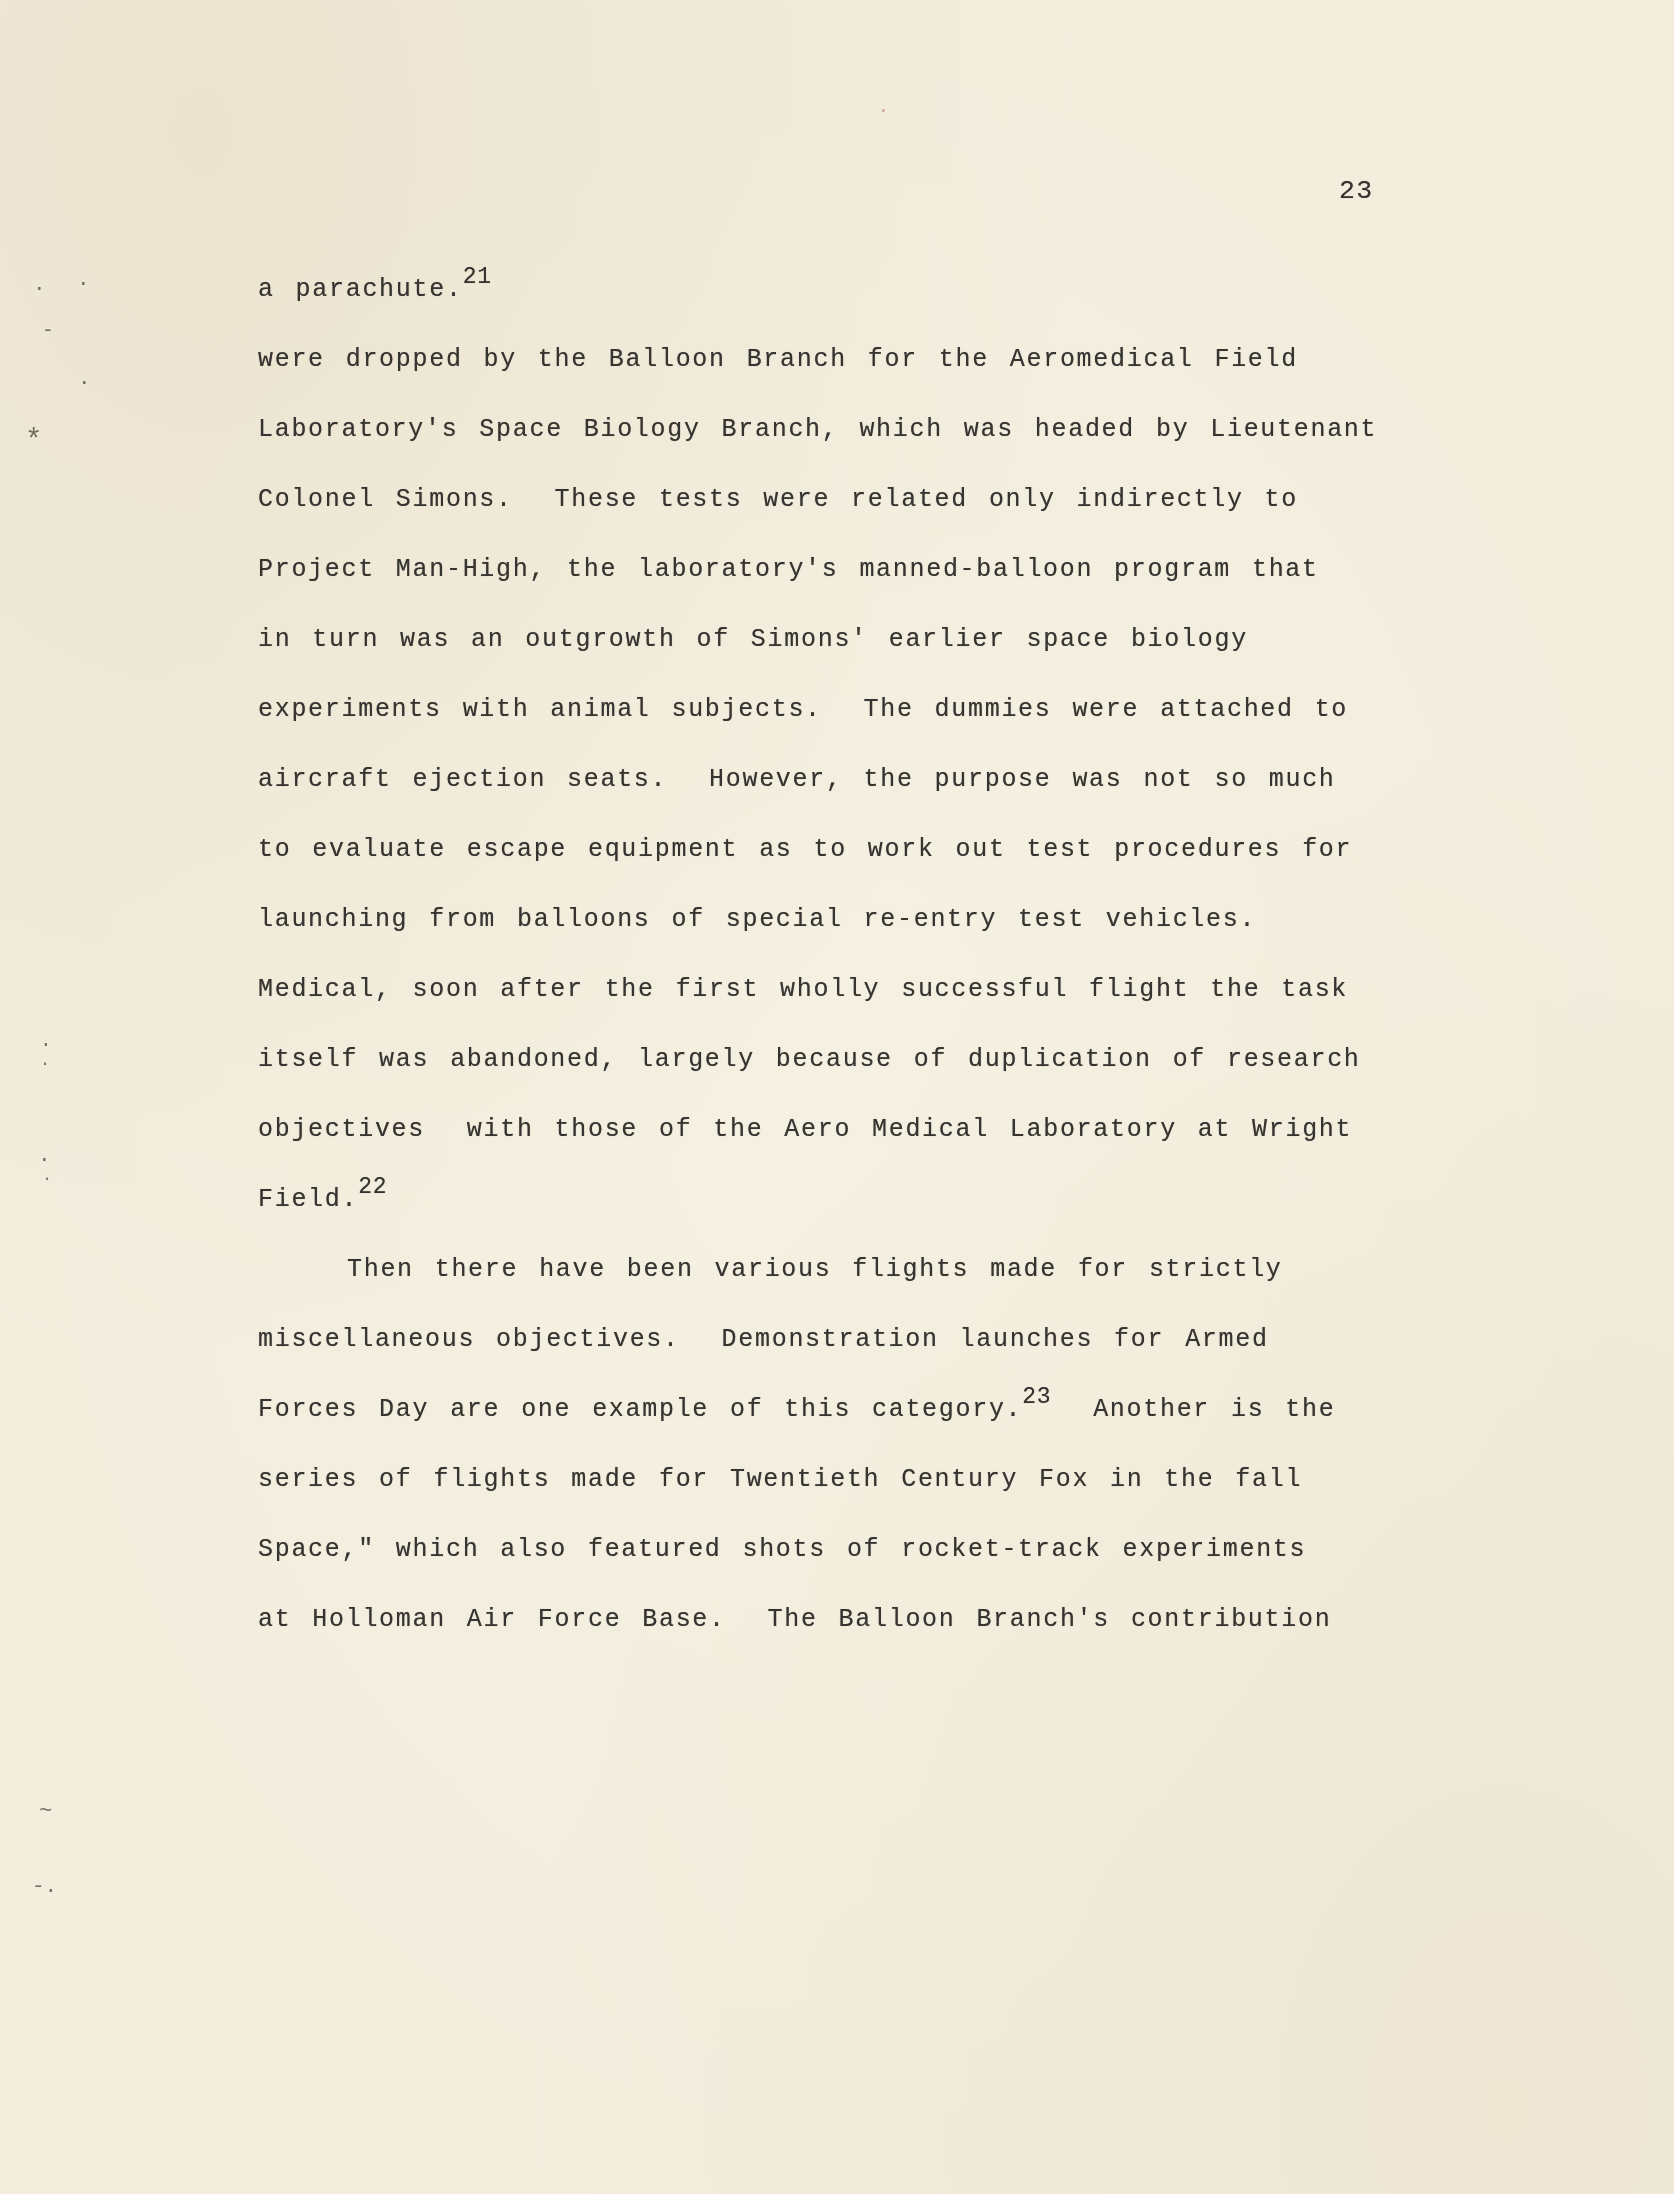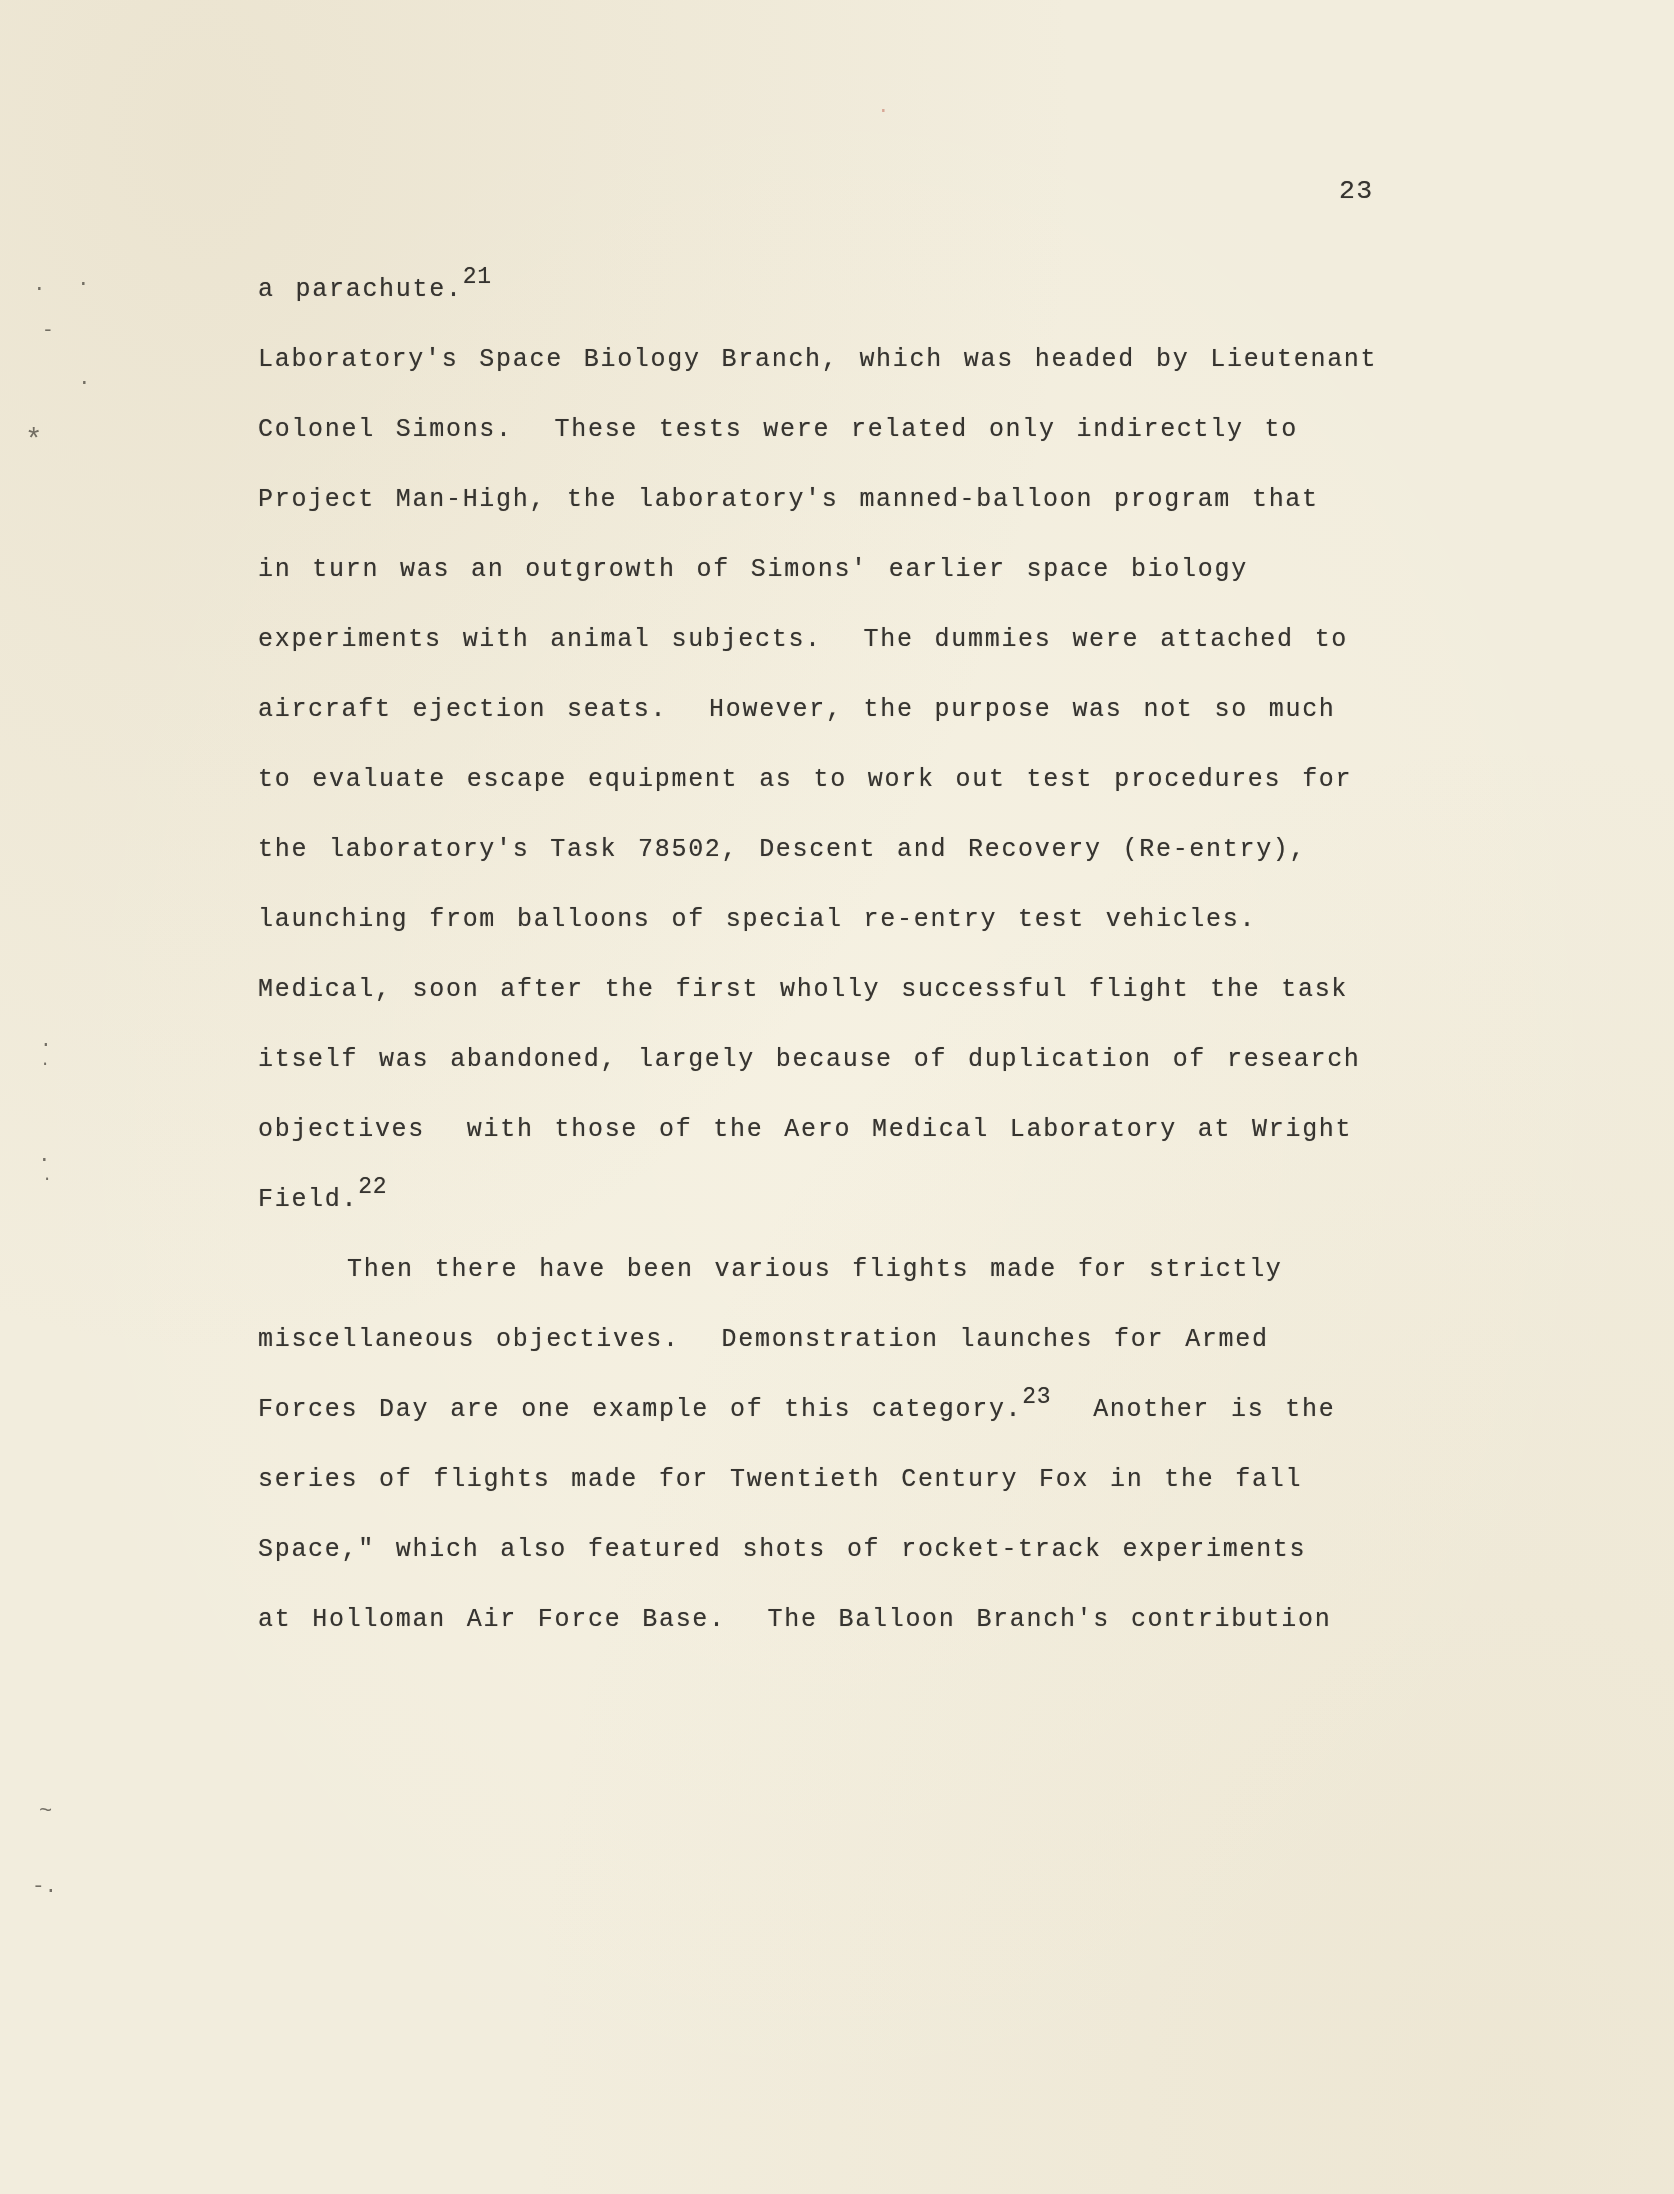--- a/index.html
+++ b/index.html
@@ -61,28 +61,28 @@
     pointer-events: none;
   }
 </style>
 </head>
 <body>
 
 <div class="page-number">23</div>
 
 <div class="text-block">
     <div class="line"><span>a parachute.</span><span class="sup">21</span></div>
+    <div class="line"><span>were dropped by the Balloon Branch for the Aeromedical Field</span></div>
     <div class="line"><span>Laboratory's Space Biology Branch, which was headed by Lieutenant</span></div>
     <div class="line"><span>Colonel Simons.  These tests were related only indirectly to</span></div>
     <div class="line"><span>Project Man-High, the laboratory's manned-balloon program that</span></div>
     <div class="line"><span>in turn was an outgrowth of Simons' earlier space biology</span></div>
     <div class="line"><span>experiments with animal subjects.  The dummies were attached to</span></div>
     <div class="line"><span>aircraft ejection seats.  However, the purpose was not so much</span></div>
     <div class="line"><span>to evaluate escape equipment as to work out test procedures for</span></div>
-    <div class="line"><span>the laboratory's Task 78502, Descent and Recovery (Re-entry),</span></div>
     <div class="line"><span>launching from balloons of special re-entry test vehicles.</span></div>
     <div class="line"><span>Medical, soon after the first wholly successful flight the task</span></div>
     <div class="line"><span>itself was abandoned, largely because of duplication of research</span></div>
     <div class="line"><span>objectives  with those of the Aero Medical Laboratory at Wright</span></div>
     <div class="line"><span>Field.</span><span class="sup">22</span></div>
     <div class="line indent"><span>Then there have been various flights made for strictly</span></div>
     <div class="line"><span>miscellaneous objectives.  Demonstration launches for Armed</span></div>
     <div class="line"><span>Forces Day are one example of this category.</span><span class="sup">23</span><span>  Another is the</span></div>
     <div class="line"><span>series of flights made for Twentieth Century Fox in the fall</span></div>
     <div class="line"><span>Space," which also featured shots of rocket-track experiments</span></div>

